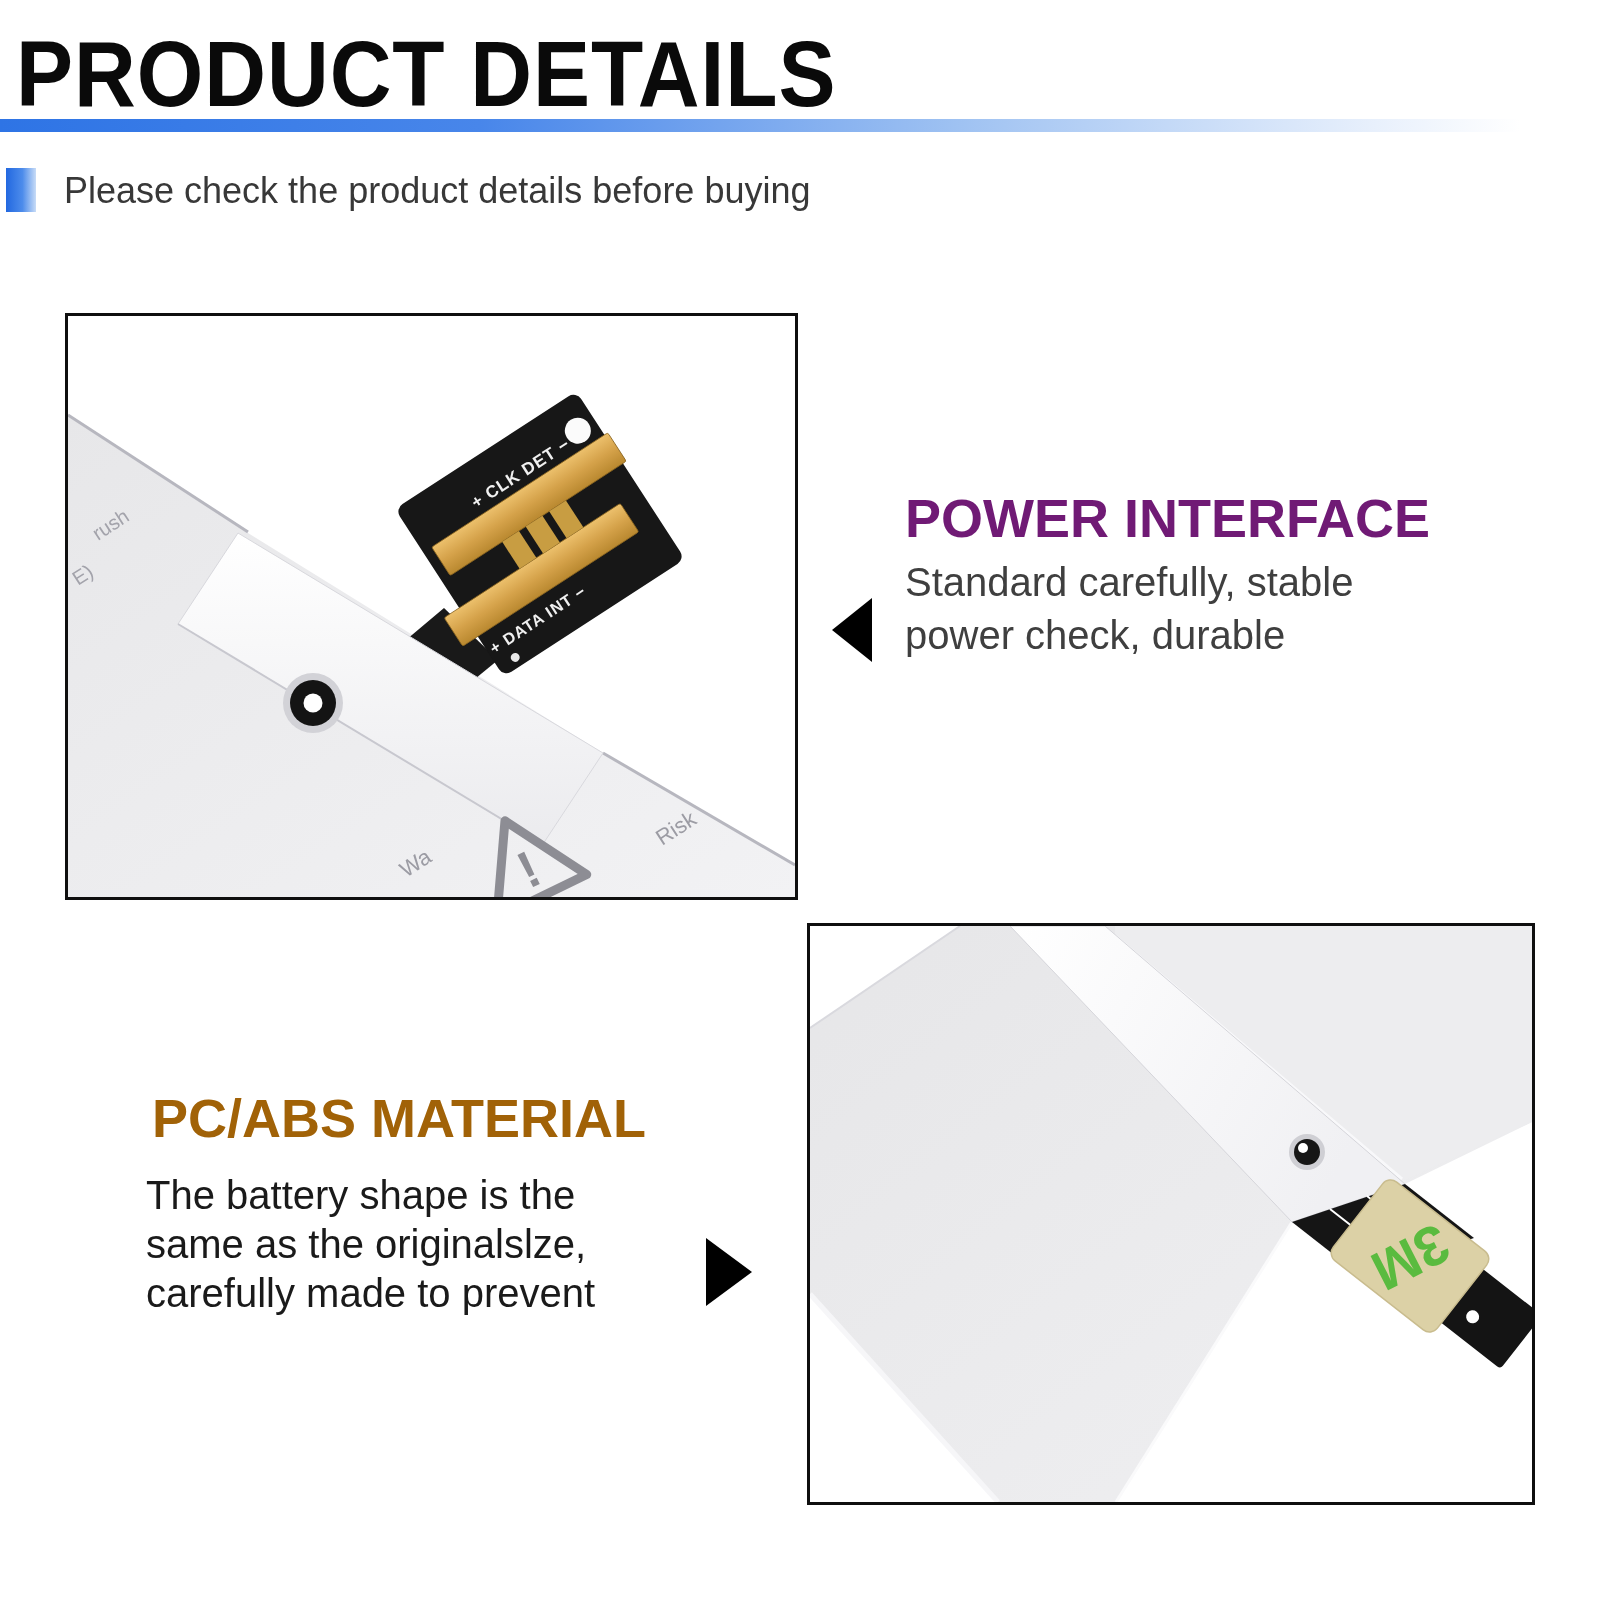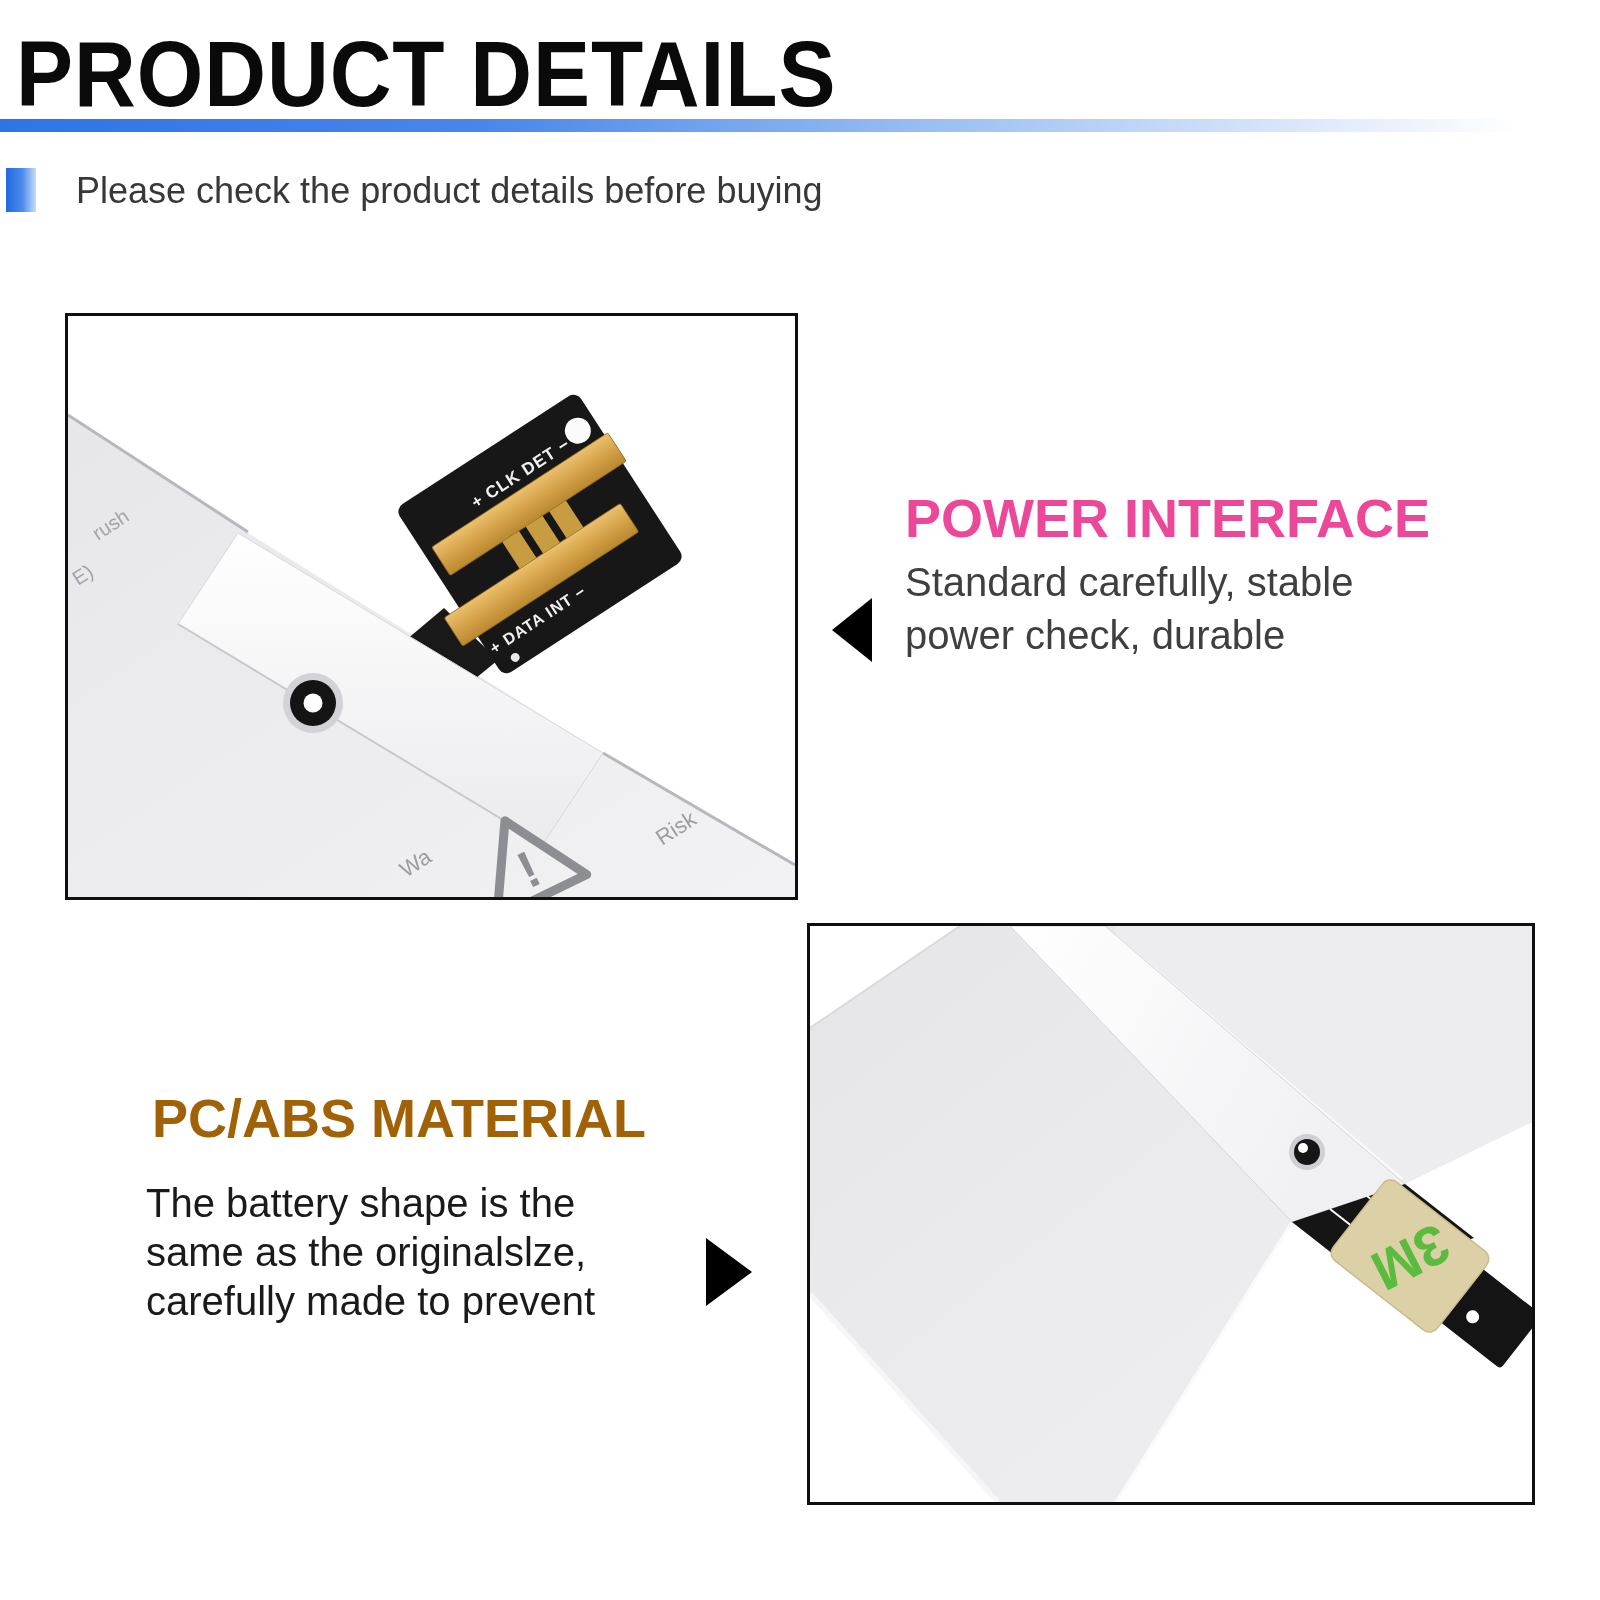--- a/index.html
+++ b/index.html
@@ -5,29 +5,29 @@
   html,body{margin:0;padding:0;background:#ffffff;}
   body{width:1600px;height:1600px;position:relative;overflow:hidden;
        font-family:"Liberation Sans","DejaVu Sans",sans-serif;}
   .abs{position:absolute;}
   #page-title{left:16px;top:22px;font-size:92px;font-weight:bold;color:#0a0a0a;
        letter-spacing:1px;white-space:nowrap;transform:scaleX(.93);transform-origin:left top;}
   #title-rule{left:0;top:119px;width:1600px;height:13px;
        background:linear-gradient(90deg,#2e74e5 0%,#4886ea 30%,#9fc2f2 60%,#e8f0fc 86%,#ffffff 95%);}
   #tagline-bar{left:6px;top:168px;width:30px;height:44px;
        background:linear-gradient(90deg,#2268e0 0%,#4d8ceb 55%,#c8dcf7 100%);}
-  #tagline{left:76px;top:170px;font-size:36px;color:#383838;text-align:center;}
+  #tagline{left:64px;top:170px;font-size:36px;color:#383838;text-align:center;}
   .photo{border:3px solid #0f0f0f;background:#fff;overflow:hidden;}
   #photo1{left:65px;top:313px;width:727px;height:581px;}
   #photo2{left:807px;top:923px;width:722px;height:576px;}
   .sec-heading{font-size:54px;font-weight:bold;letter-spacing:0px;white-space:nowrap;}
   #power-heading{left:905px;top:487px;}
   #power-body{left:905px;top:556px;font-size:40px;line-height:53px;color:#3f3f3f;}
   #material-heading{left:152px;top:1087px;}
-  #material-body{left:146px;top:1171px;font-size:40px;line-height:49px;color:#1a1a1a;margin-top:8px;}
+  #material-body{left:146px;top:1171px;font-size:40px;line-height:49px;color:#1a1a1a;}
   #arrow-left{left:832px;top:598px;width:0;height:0;
        border-top:32px solid transparent;border-bottom:32px solid transparent;
        border-right:40px solid #000;}
   #arrow-right{left:706px;top:1238px;width:0;height:0;
        border-top:34px solid transparent;border-bottom:34px solid transparent;
        border-left:46px solid #000;}
   svg text{font-family:"Liberation Sans","DejaVu Sans",sans-serif;}
 </style>
 </head>
 <body>
@@ -87,21 +87,21 @@
 
     <g transform="translate(458,548) rotate(-26)">
       <path d="M0,-48 L50,36 L-50,36 Z" fill="none" stroke="#8d8d94" stroke-width="9" stroke-linejoin="round"></path>
       <text x="0" y="24" text-anchor="middle" font-size="52" font-weight="bold" fill="#8d8d94">!</text>
     </g>
     <text transform="translate(338,562) rotate(-33)" font-size="22" fill="#9c9ca4">Wa</text>
     <text transform="translate(594,530) rotate(-33)" font-size="22" fill="#9c9ca4">Risk</text>
   </svg>
 </div>
 
-<div class="abs sec-heading" id="power-heading" style="color:#ec4899">POWER INTERFACE</div>
+<div class="abs sec-heading" id="power-heading" style="color:#701a75">POWER INTERFACE</div>
 <div class="abs" id="power-body">
   <div>Standard carefully, stable</div>
   <div>power check, durable</div>
 </div>
 <div class="abs" id="arrow-left"></div>
 
 <div class="abs sec-heading" id="material-heading" style="color:#a16207">PC/ABS MATERIAL</div>
 <div class="abs" id="material-body">
   <div>The battery shape is the</div>
   <div>same as the originalslze,</div>

